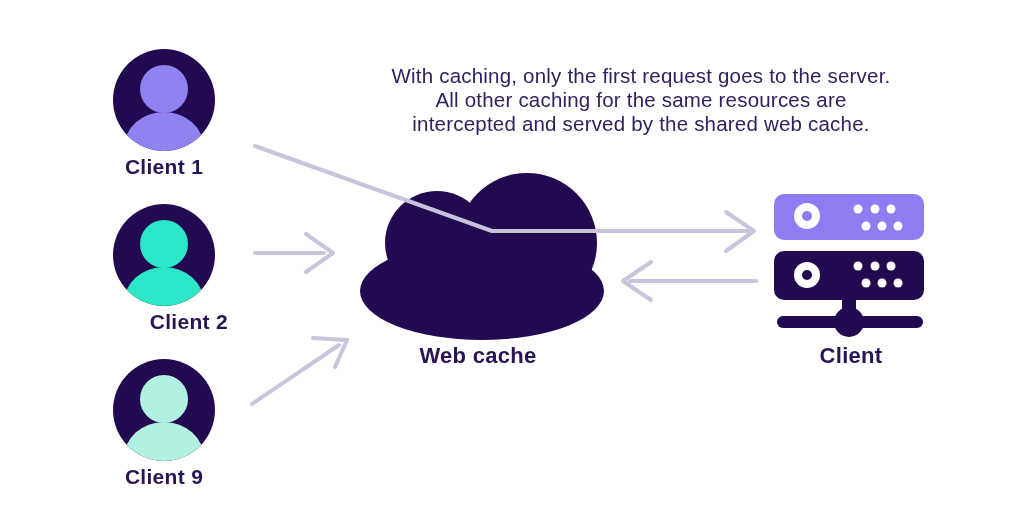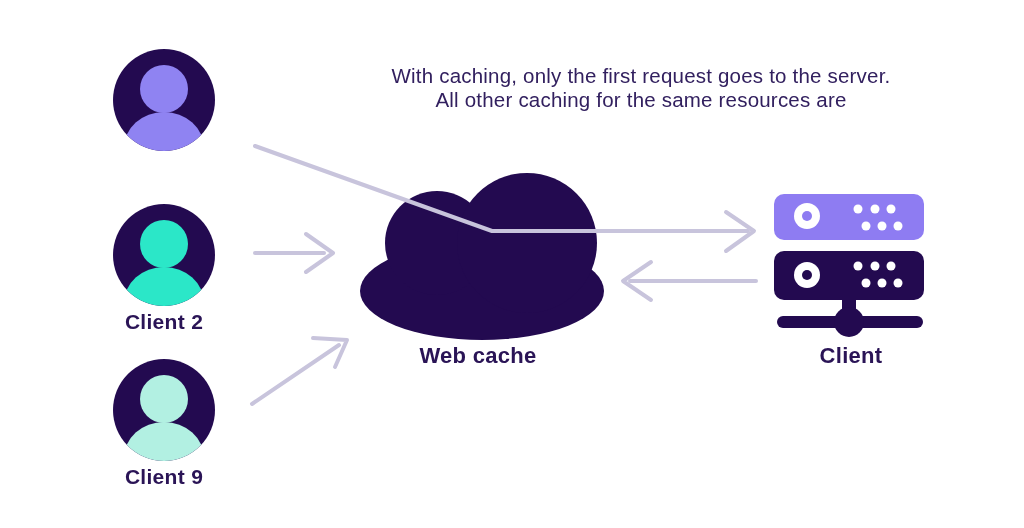--- a/index.html
+++ b/index.html
@@ -129,23 +129,25 @@
         <circle cx="858" cy="266" r="4.5"></circle>
           <circle cx="875" cy="266" r="4.5"></circle>
           <circle cx="891" cy="266" r="4.5"></circle>
         <circle cx="866" cy="283" r="4.5"></circle>
           <circle cx="882" cy="283" r="4.5"></circle>
           <circle cx="898" cy="283" r="4.5"></circle>
       </g>
     </g>
   </svg>
 
-  <div class="node-label" style="left:84px; top:310px;">Client 2</div>
+  <div class="node-label" style="left:84px; top:155px;">Client 1</div>
+  <div class="node-label" style="left:68px; top:310px;text-align:right;">Client 2</div>
   <div class="node-label" style="left:84px; top:465px;">Client 9</div>
   <div class="node-label" style="left:398px; top:343px; font-size:22px;">Web cache</div>
   <div class="node-label" style="left:771px; top:343px; font-size:22px;">Client</div>
 
   <div class="note">
     <div>With caching, only the first request goes to the server.</div>
     <div>All other caching for the same resources are</div>
+    <div>intercepted and served by the shared web cache.</div>
   </div>
 
 </div>
 
 </body></html>

